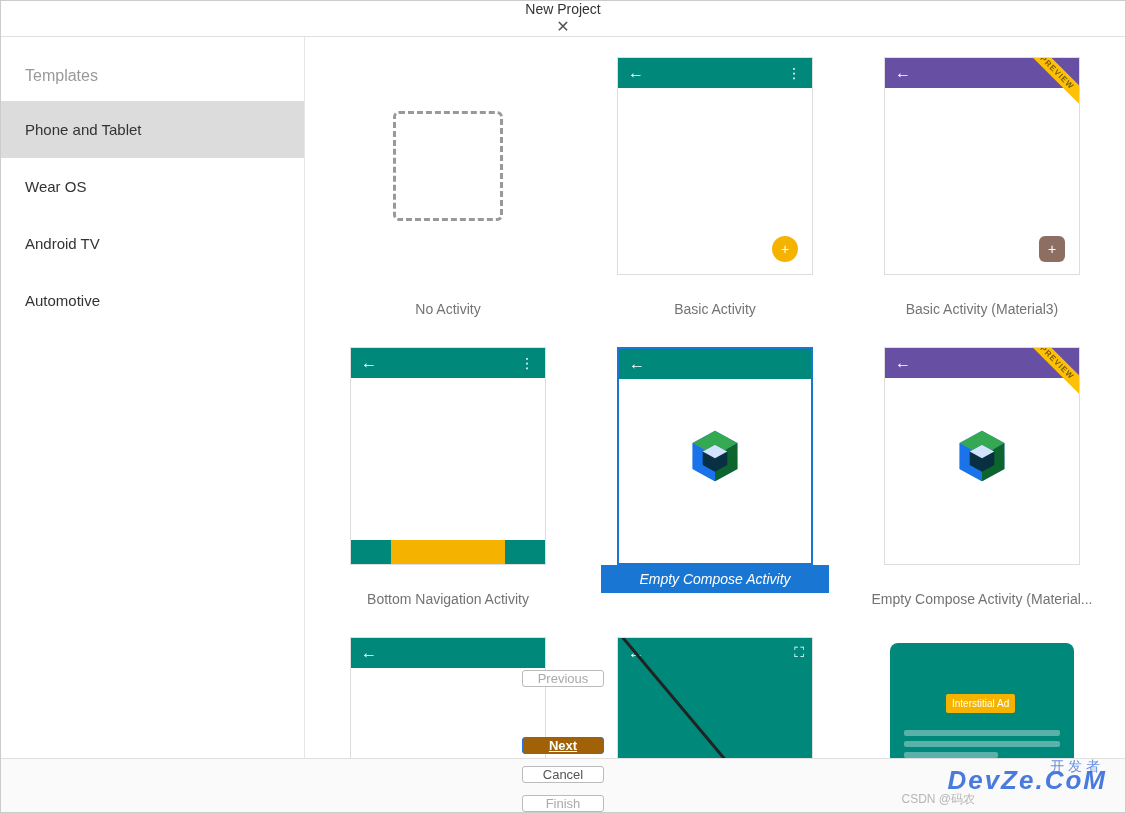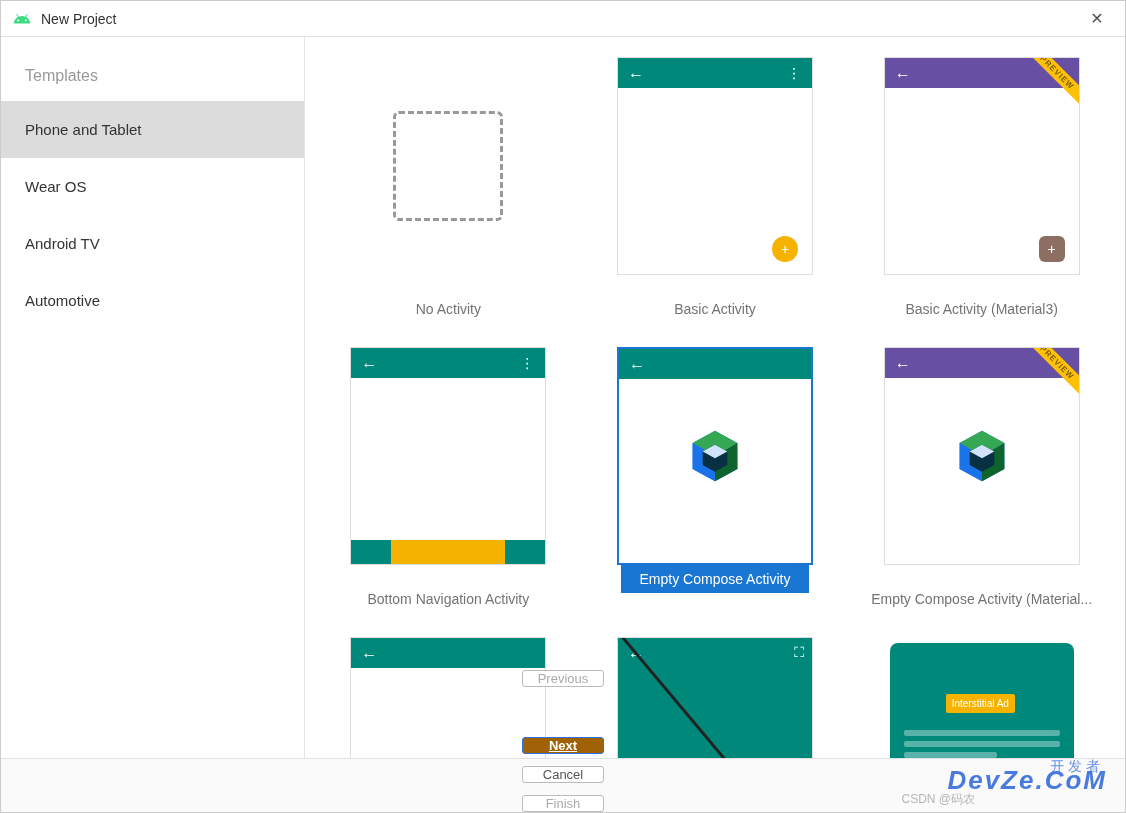--- a/index.html
+++ b/index.html
@@ -1,32 +1,32 @@
 <!DOCTYPE html>
 <html><head>
 <meta charset="utf-8">
 <style>
 * { margin:0; padding:0; box-sizing:border-box; font-family:"Segoe UI",Arial,sans-serif; }
 body { width:1126px; height:813px; background:#fff; overflow:hidden; position:relative; border:1px solid #ccc;}
-.titlebar { height:36px; display:flex; align-items:center; padding:0 12px; border-bottom:1px solid #e0e0e0;}
+.titlebar { height:36px; display:flex; align-items:center; padding:0 12px; border-bottom:1px solid #e0e0e0;flex-direction:column;}
 .titlebar .android-icon { width:18px; height:18px; margin-right:10px;}
 .titlebar .title { font-size:14px; color:#333; flex:1;}
 .titlebar .close { width:32px; text-align:center; font-size:16px; color:#555; cursor:pointer;}
 .container { display:flex; height:calc(100% - 36px - 54px);}
 .sidebar { width:304px; border-right:1px solid #e6e6e6; padding-top:20px;}
 .sidebar-header { font-size:16px; color:#999; padding:10px 24px 16px;}
 .sidebar-item { font-size:15px; color:#333; padding:20px 24px; cursor:pointer;}
 .sidebar-item.selected { background:#dcdcdc;}
 .main { flex:1; overflow:hidden; padding:20px 30px 0; }
 .grid { display:grid; grid-template-columns:repeat(3,1fr); gap:30px 40px; }
 .cell { display:flex; flex-direction:column; align-items:center; cursor:pointer;}
 .thumb-wrap { width:196px; height:218px; border:1px solid #ddd; background:#fff; position:relative; display:flex; align-items:center; justify-content:center; overflow:hidden;}
 .cell.selected .thumb-wrap { border:2px solid #1976d2;}
 .caption { margin-top:26px; font-size:14px; color:#737373; text-align:center; white-space:nowrap; overflow:hidden; text-overflow:ellipsis; max-width:230px;}
-.cell.selected .caption { background:#1976d2; color:#fff; width:188px; padding:6px 0; margin-top:0;}
+.cell.selected .caption { background:#1976d2; color:#fff; width:228px; padding:6px 0; margin-top:0;font-style:italic;}
 .appbar { position:absolute; top:0; left:0; right:0; height:30px; display:flex; align-items:center; justify-content:space-between; padding:0 10px;}
 .appbar.teal { background:#00897b;}
 .appbar.purple { background:#6750a4;}
 .appbar .back { color:#fff; font-size:16px;}
 .appbar .dots { color:#fff; font-size:14px; letter-spacing:1px;}
 .preview-ribbon { position:absolute; top:8px; right:-24px; background:#ffc107; color:#7a5c00; font-size:8px; font-weight:bold; padding:2px 24px; transform:rotate(45deg); letter-spacing:1px;}
 .dashed-box { width:110px; height:110px; border:3px dashed #999; border-radius:6px;}
 .fab { position:absolute; bottom:12px; right:14px; width:26px; height:26px; border-radius:50%; background:#f5b300; color:#fff; display:flex; align-items:center; justify-content:center; font-size:14px;}
 .fab.sq { border-radius:6px; background:#8d6e63;}
 .bottom-nav { position:absolute; bottom:0; left:0; right:0; height:24px; background:#00897b; display:flex;}

